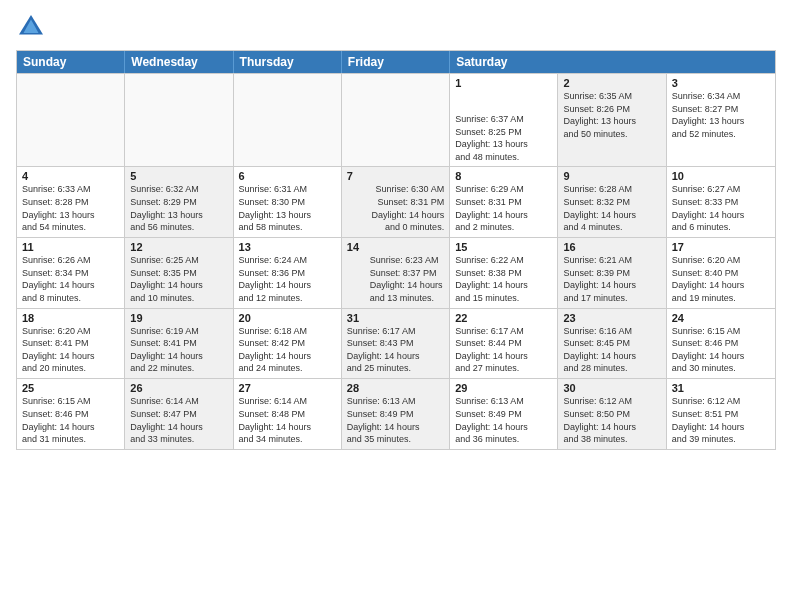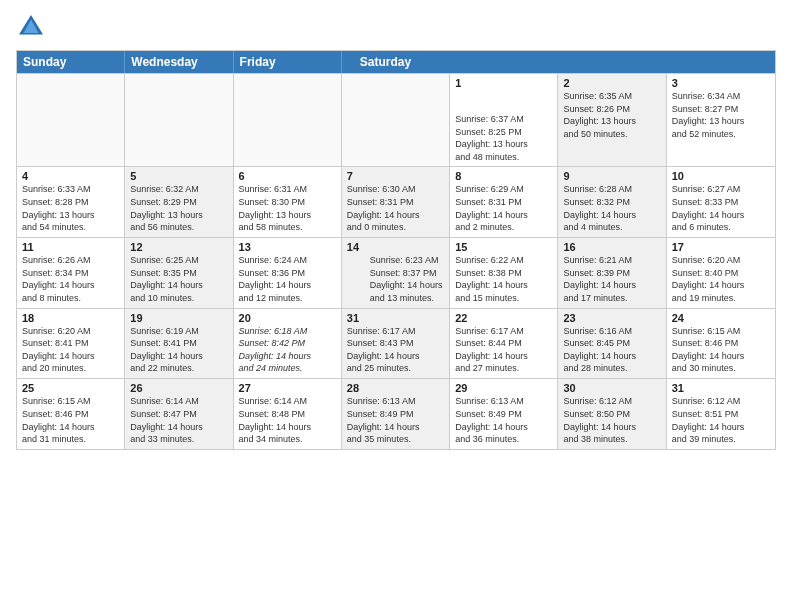--- a/index.html
+++ b/index.html
@@ -63,21 +63,21 @@
       background: #3579b8;
     }
     .cal-header-cell {
       color: #fff;
       font-size: 12px;
       font-weight: bold;
       padding: 4px 6px;
       text-align: left;
       border-right: 1px solid #5a9bd4;
     }
-    .cal-header-cell:last-child { border-right: none; margin-left: 12px; }
+    .cal-header-cell:last-child { border-right: none; }
     .cal-body {
       flex: 1;
       display: flex;
       flex-direction: column;
     }
     .cal-row {
       display: grid;
       grid-template-columns: repeat(7, 1fr);
       flex: 1;
       border-top: 1px solid #ccc;
@@ -124,20 +124,21 @@
     <div class="title-block">
       <div class="title-month"></div>
       <div class="title-location"></div>
     </div>
   </div>
 
   <div class="calendar">
     <div class="cal-header">
     <div class="cal-header-cell">Sunday</div>
         <div class="cal-header-cell">Wednesday</div>
+        <div class="cal-header-cell">Thursday</div>
         <div class="cal-header-cell">Friday</div>
         <div class="cal-header-cell">Saturday</div>
       </div>
     <div class="cal-body">
     <div class="cal-row">
           <div class="cal-cell empty"></div>
           <div class="cal-cell empty"></div>
           <div class="cal-cell empty"></div>
           <div class="cal-cell empty"></div>
           <div class="cal-cell">
@@ -179,21 +180,21 @@
           </div>
           <div class="cal-cell">
             <div class="day-number">6</div>
             <div class="cell-info" style="white-space: pre-line;">Sunrise: 6:31 AM
 Sunset: 8:30 PM
 Daylight: 13 hours
 and 58 minutes.</div>
           </div>
           <div class="cal-cell shaded">
             <div class="day-number">7</div>
-            <div class="cell-info" style="white-space: pre-line;">Sunrise: 6:30 AM
+            <div class="cell-info" style="white-space: pre-line; text-align: right;">Sunrise: 6:30 AM
 Sunset: 8:31 PM
 Daylight: 14 hours
 and 0 minutes.</div>
           </div>
           <div class="cal-cell">
             <div class="day-number">8</div>
             <div class="cell-info" style="white-space: pre-line;">Sunrise: 6:29 AM
 Sunset: 8:31 PM
 Daylight: 14 hours
 and 2 minutes.</div>
@@ -274,21 +275,21 @@
           </div>
           <div class="cal-cell shaded">
             <div class="day-number">19</div>
             <div class="cell-info" style="white-space: pre-line;">Sunrise: 6:19 AM
 Sunset: 8:41 PM
 Daylight: 14 hours
 and 22 minutes.</div>
           </div>
           <div class="cal-cell">
             <div class="day-number">20</div>
-            <div class="cell-info" style="white-space: pre-line; font-style: italic;">Sunrise: 6:18 AM
+            <div class="cell-info" style="white-space: pre-line;">Sunrise: 6:18 AM
 Sunset: 8:42 PM
 Daylight: 14 hours
 and 24 minutes.</div>
           </div>
           <div class="cal-cell shaded">
             <div class="day-number">31</div>
             <div class="cell-info" style="white-space: pre-line;">Sunrise: 6:17 AM
 Sunset: 8:43 PM
 Daylight: 14 hours
 and 25 minutes.</div>

